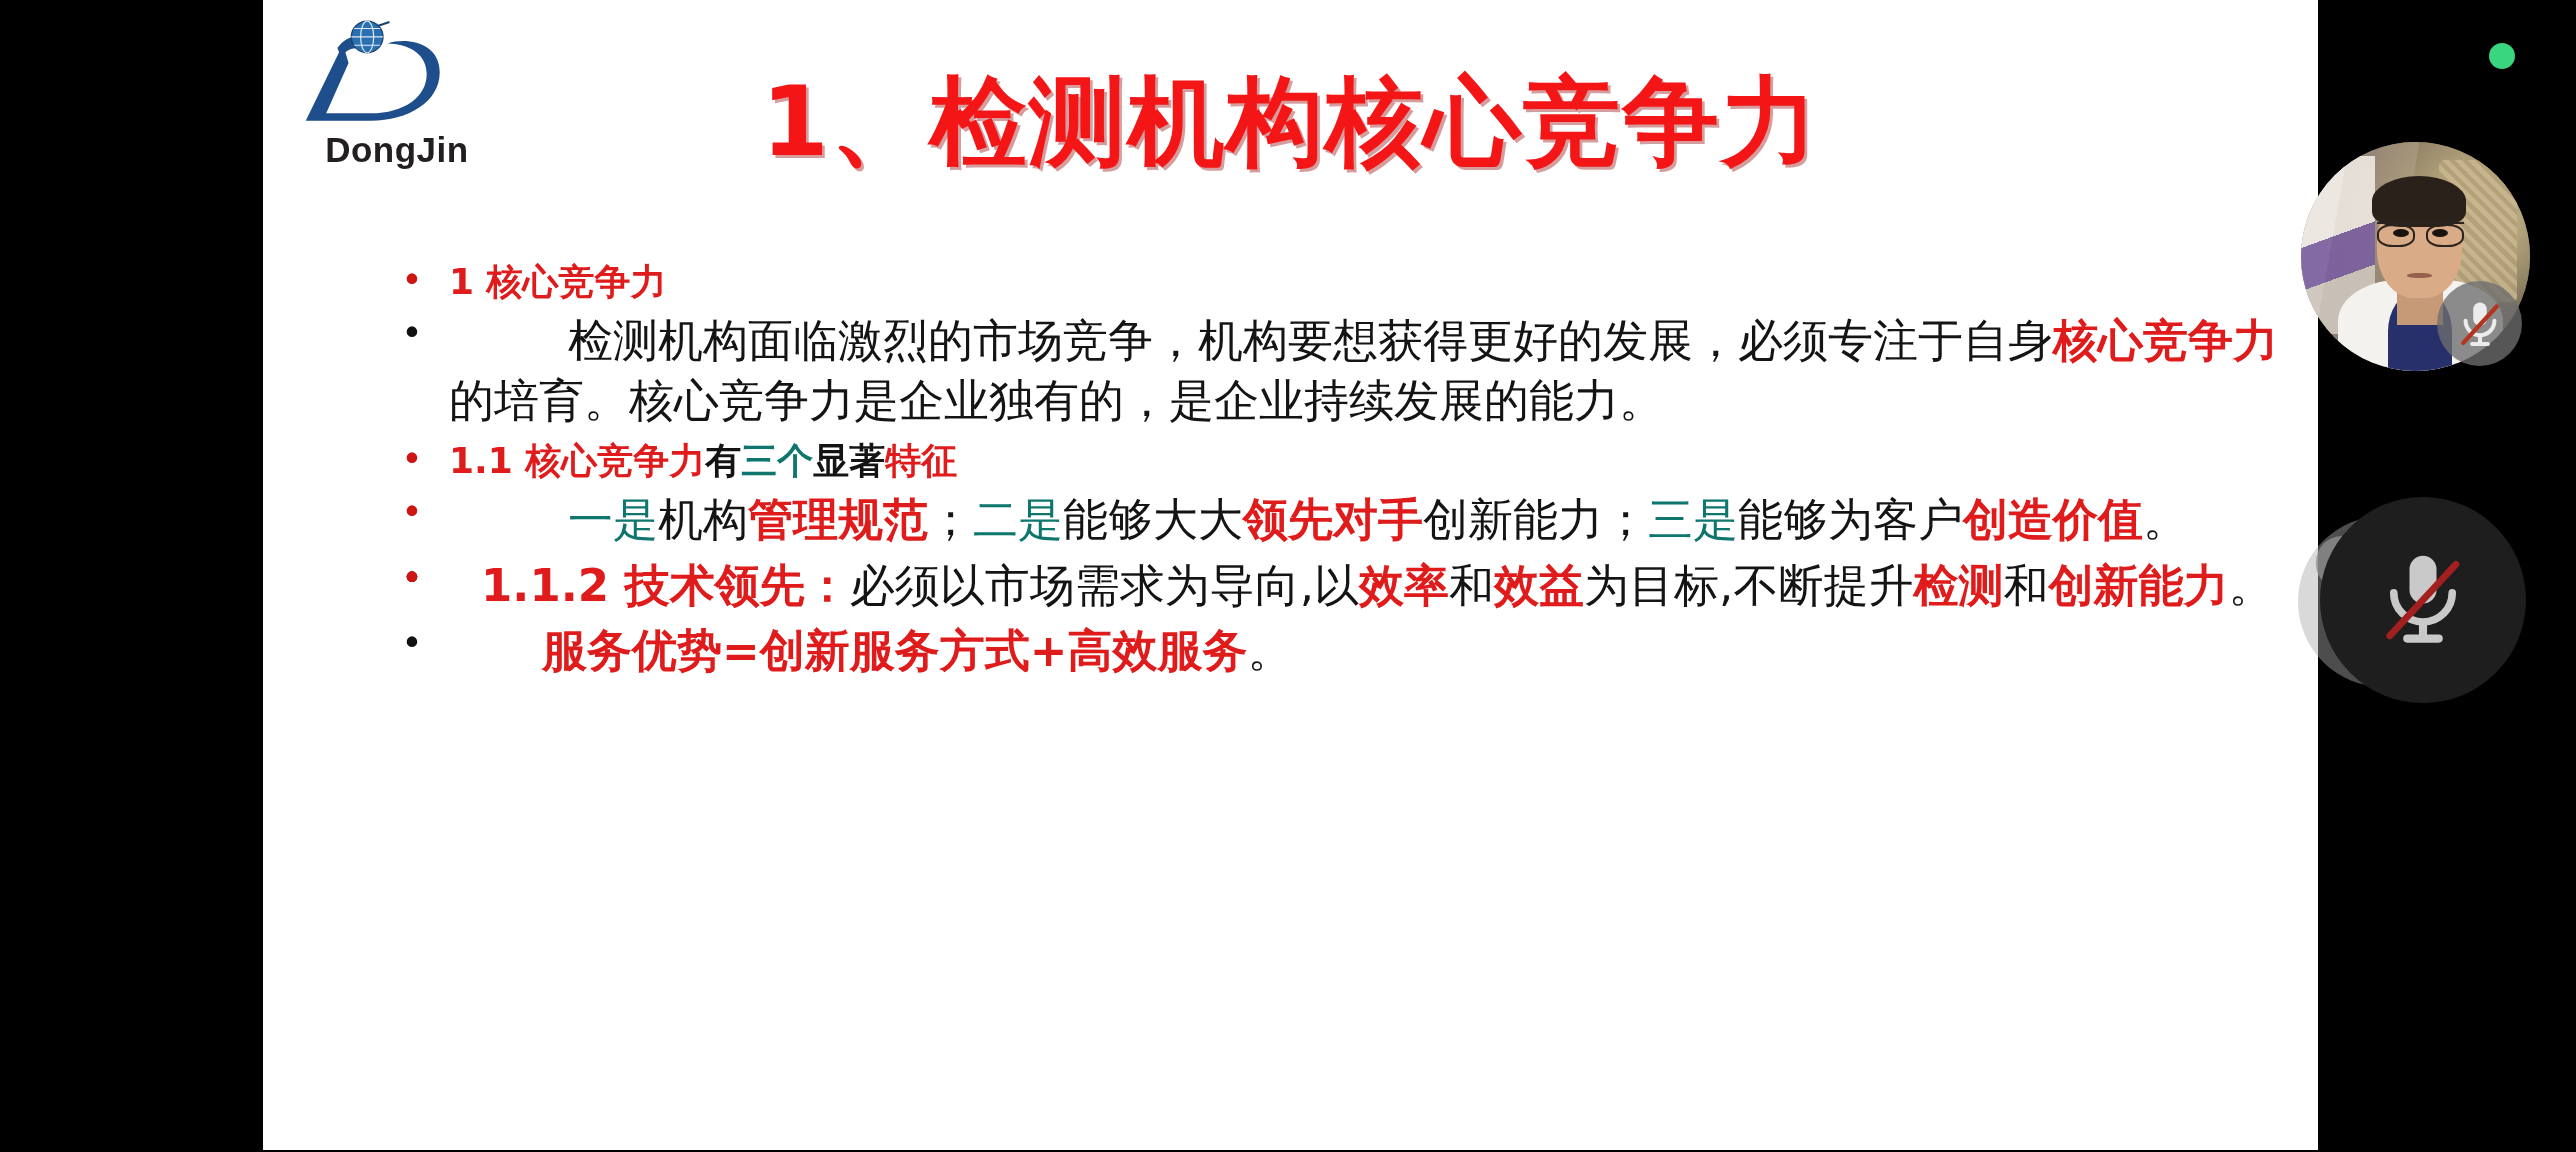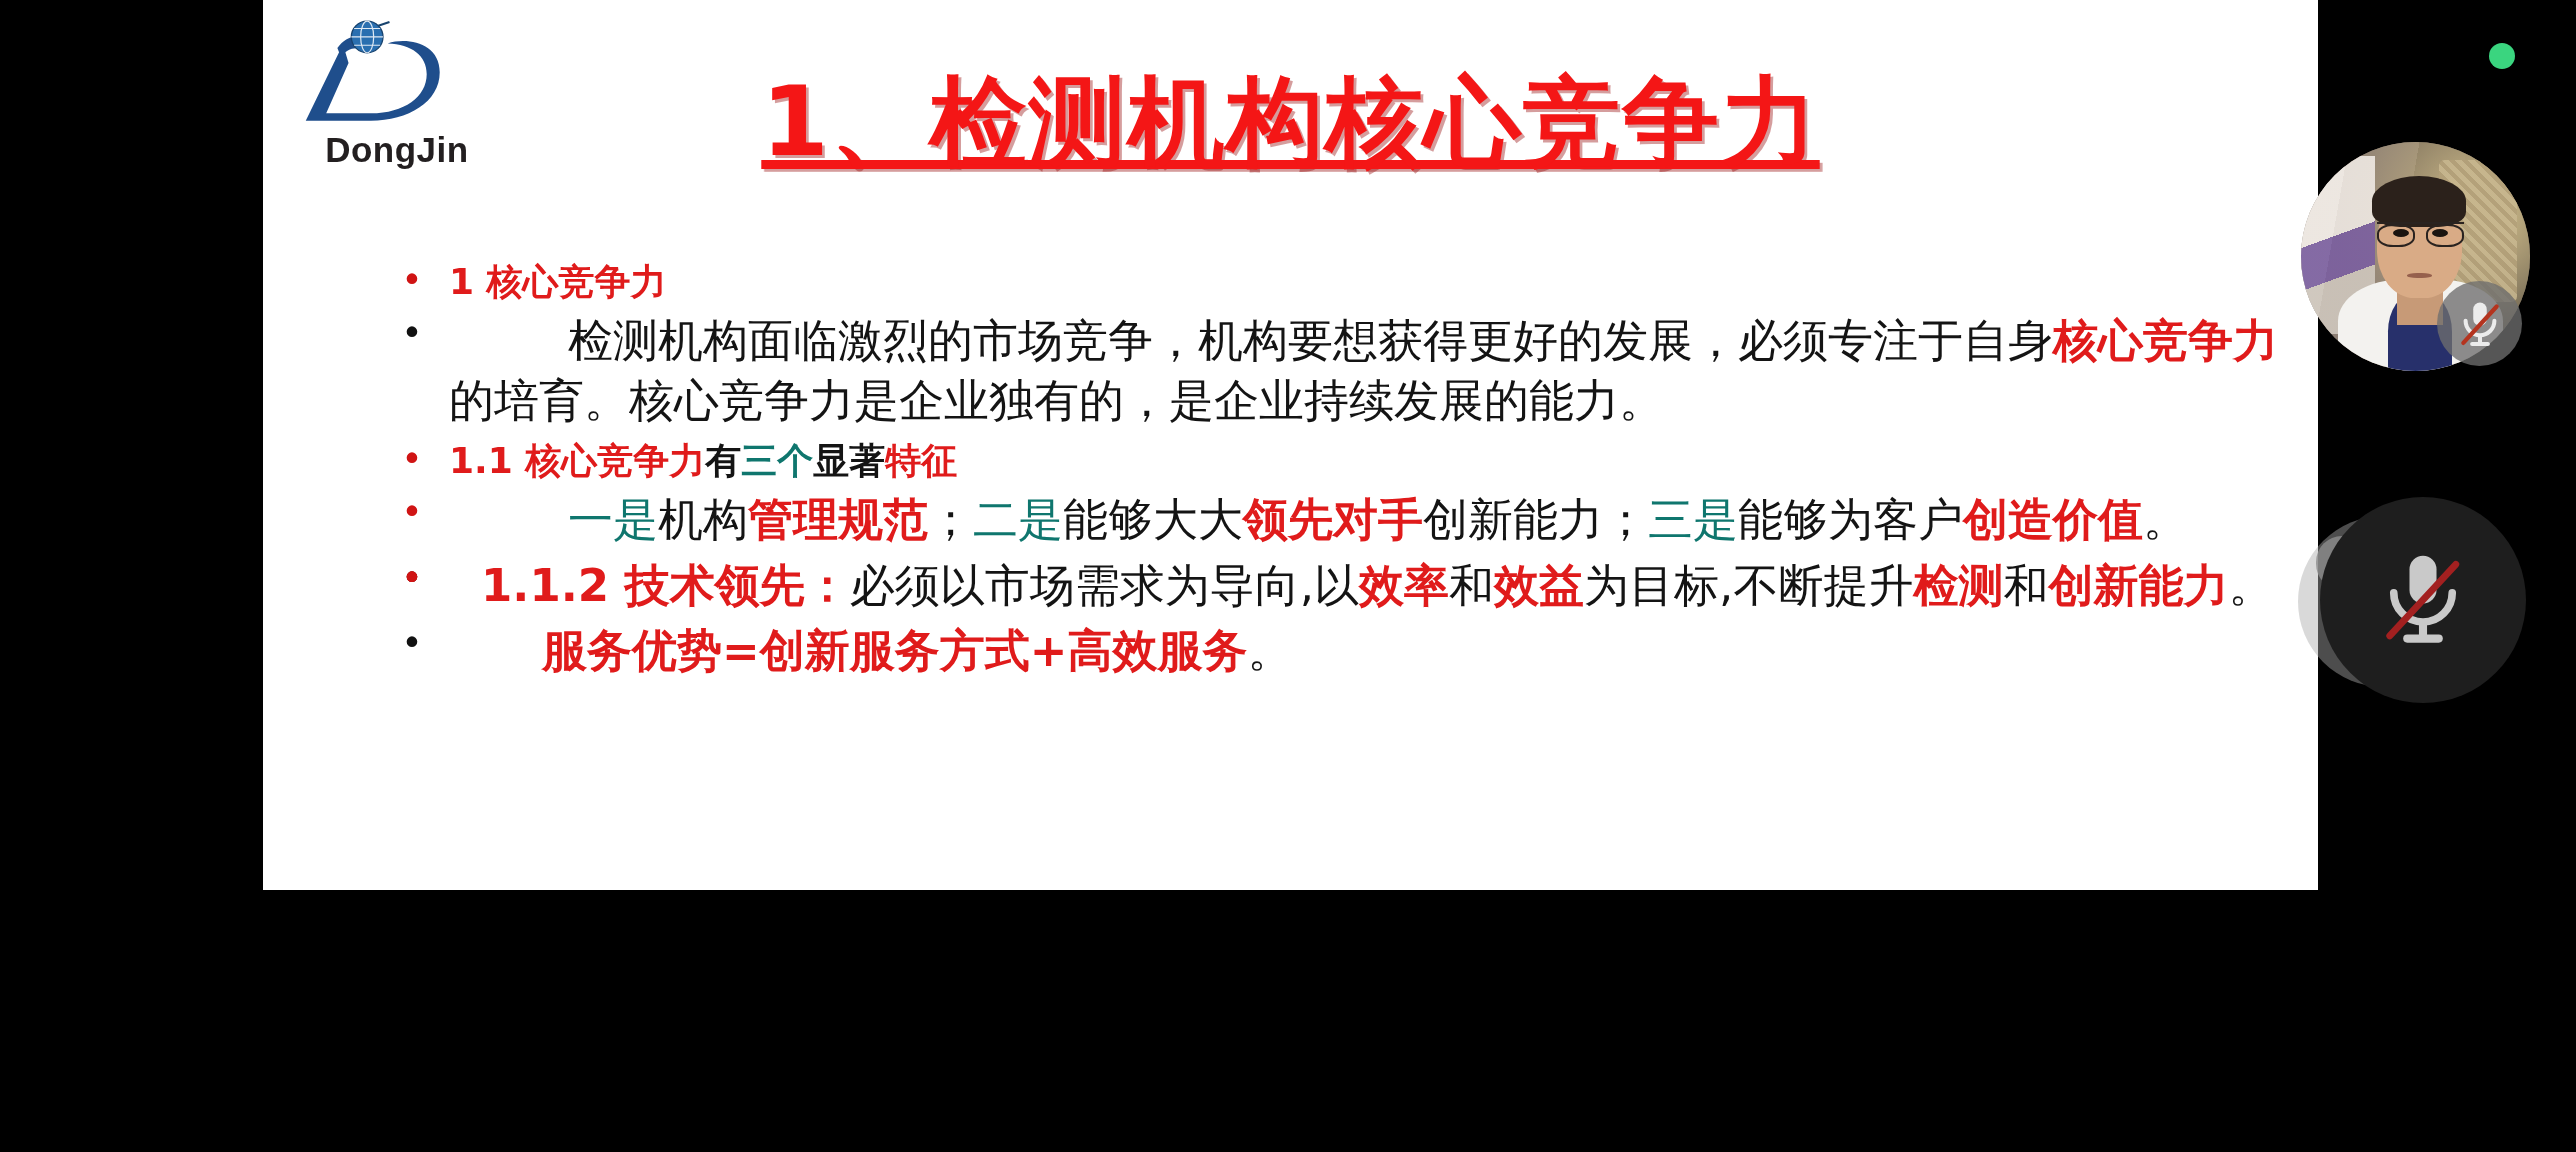--- a/index.html
+++ b/index.html
@@ -21,21 +21,21 @@
     inset: 0;
     background: #000000;
   }
 
   
   #slide {
     position: absolute;
     left: 263px;
     top: 0px;
     width: 2055px;
-    height: 890px;
+    height: 1150px;
     background: #ffffff;
     overflow: hidden;
   }
 
   
   #logo-block {
     position: absolute;
     left: 26px;
     top: 20.4px;
     width: 214px;
@@ -69,21 +69,20 @@
     width: 2055px;
     text-align: center;
     font-family: "DejaVu Sans", sans-serif;
     font-size: 97px;
     font-weight: 700;
     color: #f41616;
     letter-spacing: 1.9px;
     line-height: 1.18;
     text-shadow: 2.8px 2.8px 0 rgba(150,10,10,0.40);
     white-space: nowrap;
-    text-decoration: underline;
   }
 
   
   #body-list {
     position: absolute;
     left: 112px;
     top: 258px;
     width: 1914px;
   }
   .bullet-row {

